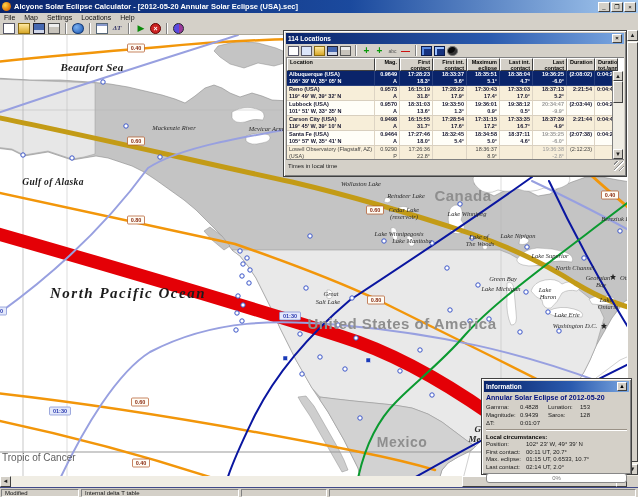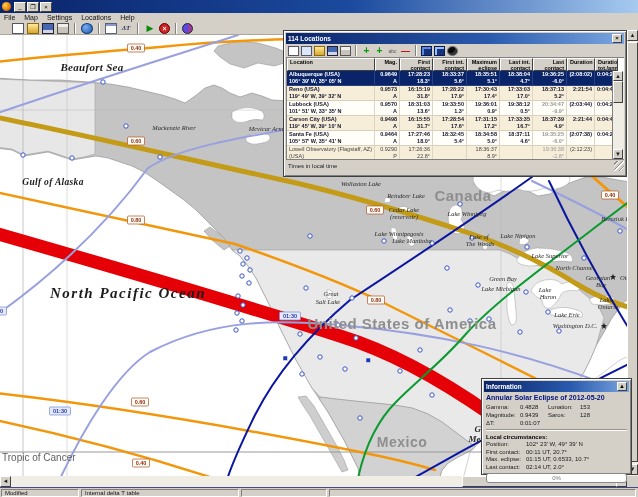--- a/index.html
+++ b/index.html
@@ -7,21 +7,21 @@
   #app{position:relative;width:638px;height:497px;}
   
   .titlebar{position:absolute;left:0;top:0;width:638px;height:13px;background:linear-gradient(90deg,#0a246a,#1b4a9e 55%,#a6caf0);display:flex;align-items:center;padding:0 2px;box-sizing:border-box;}
   .app-icon{width:9px;height:9px;border-radius:50%;background:radial-gradient(circle at 35% 35%,#ffd24a,#e07000 70%,#203a80);margin-right:3px;flex:none;}
   .title-text{color:#fff;font-size:7.5px;font-weight:bold;white-space:nowrap;overflow:hidden;flex:1;}
   .winbtns{display:flex;gap:1px;flex:none;}
   .winbtn{width:12px;height:10px;background:#d4d0c8;border:1px solid;border-color:#fff #404040 #404040 #fff;font-size:6px;line-height:8px;text-align:center;color:#000;box-sizing:border-box;}
   
   .menubar{position:absolute;left:0;top:13px;width:638px;height:9px;background:#d4d0c8;display:flex;gap:9px;padding-left:4px;align-items:center;}
   .menu-item{font-size:7px;color:#111;}
-  .toolbar{position:absolute;left:0;top:22px;width:638px;height:13px;background:#d4d0c8;display:flex;align-items:center;gap:3px;padding-left:12px;border-bottom:1px solid #aca899;box-sizing:border-box;}
+  .toolbar{position:absolute;left:0;top:22px;width:638px;height:13px;background:#d4d0c8;display:flex;align-items:center;gap:3px;padding-left:3px;border-bottom:1px solid #aca899;box-sizing:border-box;}
   .tsep{width:1px;height:11px;background:#808080;border-right:1px solid #fff;margin:0 2px;}
   .ticon{width:12px;height:11px;box-sizing:border-box;display:inline-flex;align-items:center;justify-content:center;font-size:7px;}
   .i-new,.i-lnew{background:#fff;border:1px solid #556;}
   .i-copy{background:#dce6fa;border:1px solid #556;}
   .i-open,.i-lopen{background:linear-gradient(#ffe9a0,#d8a828);border:1px solid #8a6a10;}
   .i-save,.i-lsave{background:#4668b0;border:1px solid #223;box-shadow:inset 0 -3px 0 #cfd6e8;}
   .i-print,.i-lprint{background:#c8c4bc;border:1px solid #555;box-shadow:inset 0 3px 0 #efefef;}
   .i-map{background:radial-gradient(circle at 35% 35%,#7ab0f0,#1a55b0);border-radius:50%;border:1px solid #123a7a;}
   .i-locations{background:#fff;border:1px solid #567;box-shadow:inset 0 2px 0 #8899cc;}
   .i-delta-t{color:#336;font:italic bold 7px "Liberation Serif",serif;}
@@ -82,20 +82,21 @@
   .statusbar{position:absolute;left:0;top:487px;width:638px;height:10px;background:#d4d0c8;display:flex;gap:2px;padding:1px 2px 0 1px;box-sizing:border-box;border-top:1px solid #404a8a;}
   .scell{border:1px solid;border-color:#808080 #fff #fff #808080;font-size:6px;line-height:7px;padding:0 3px;color:#111;box-sizing:border-box;white-space:nowrap;overflow:hidden;}
 </style>
 </head>
 <body>
 
 <div id="app">
 
   <div class="titlebar">
     <span class="app-icon"></span>
+    <span class="title-text">Alcyone Solar Eclipse Calculator - [2012-05-20 Annular Solar Eclipse (USA).sec]</span>
     <span class="winbtns">
       <span class="winbtn">_</span>
       <span class="winbtn">❐</span>
       <span class="winbtn">×</span>
     </span>
   </div>
 
   <div class="menubar" id="menubar">
       <span class="menu-item">File</span>
       <span class="menu-item">Map</span>

